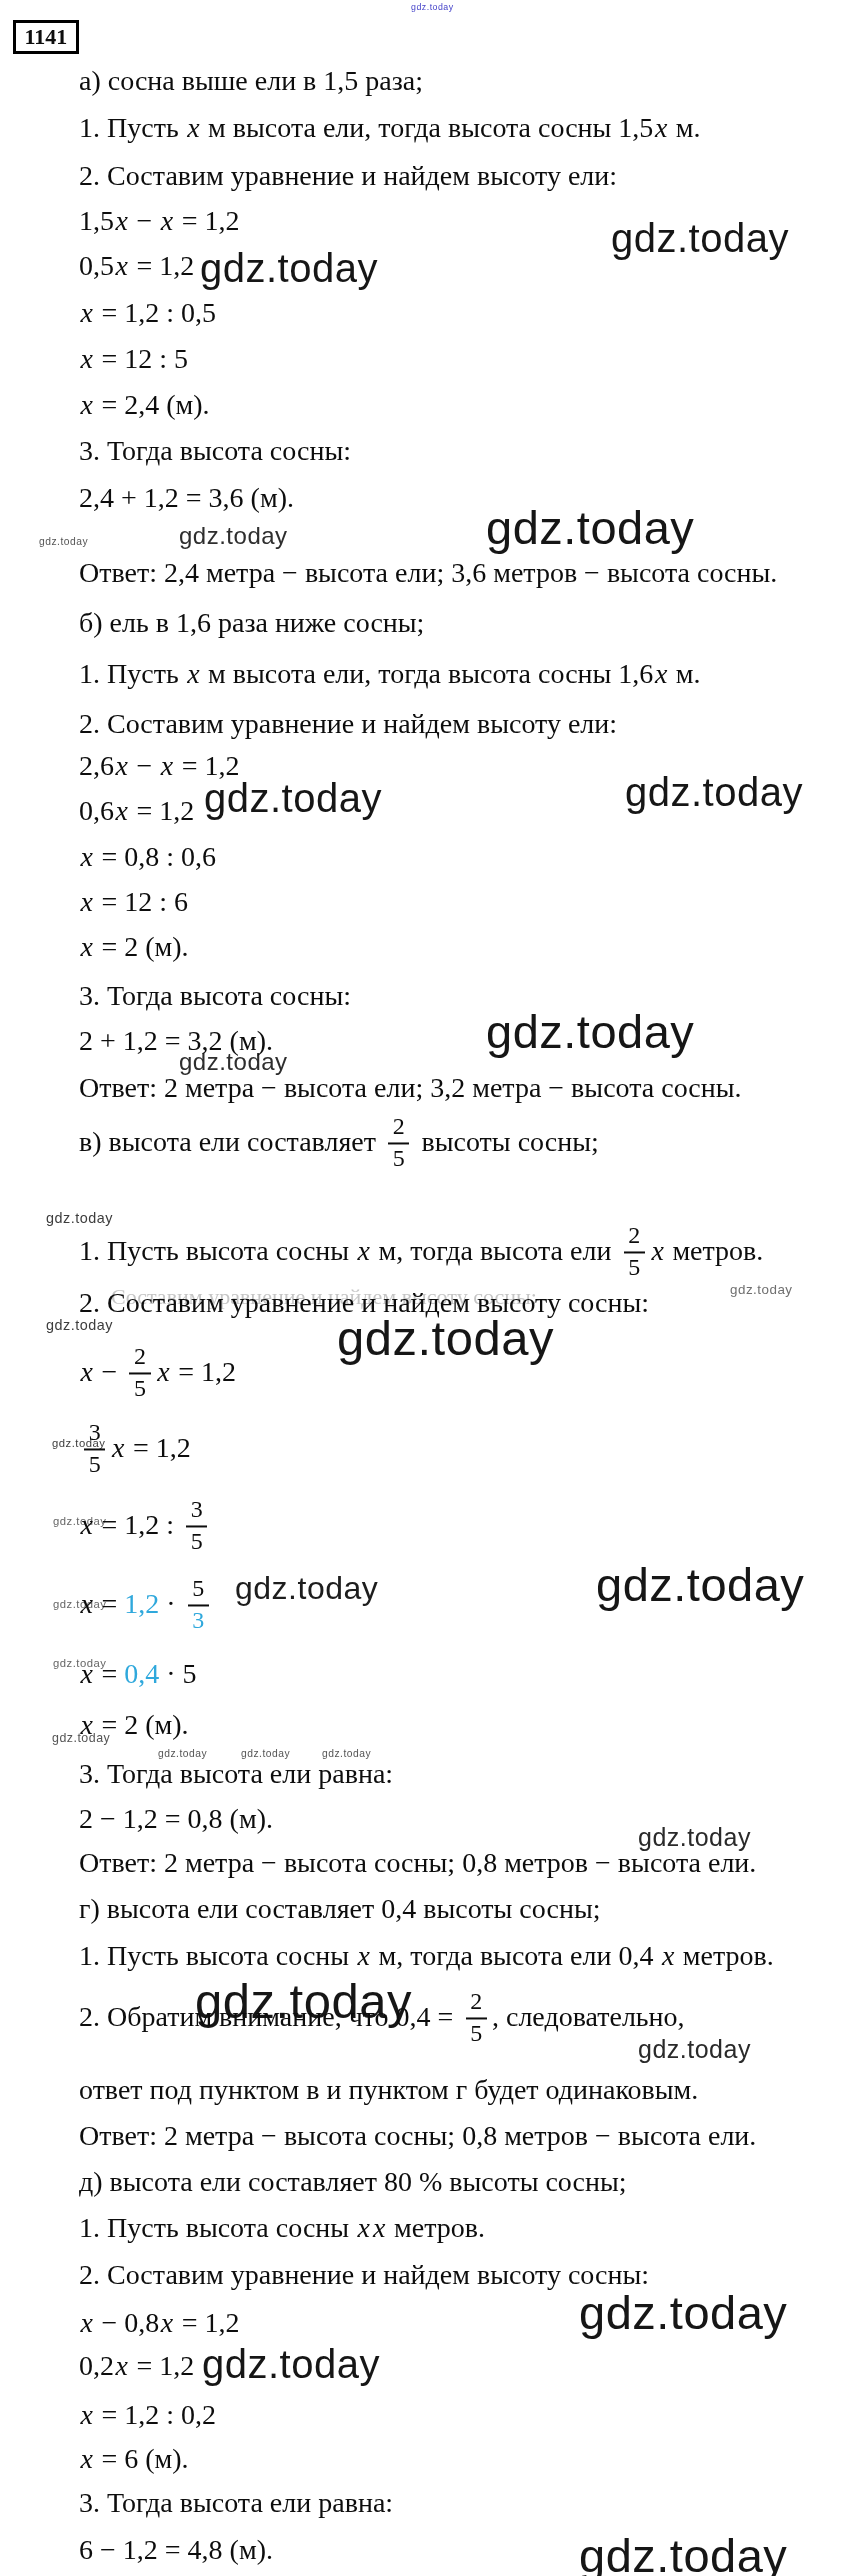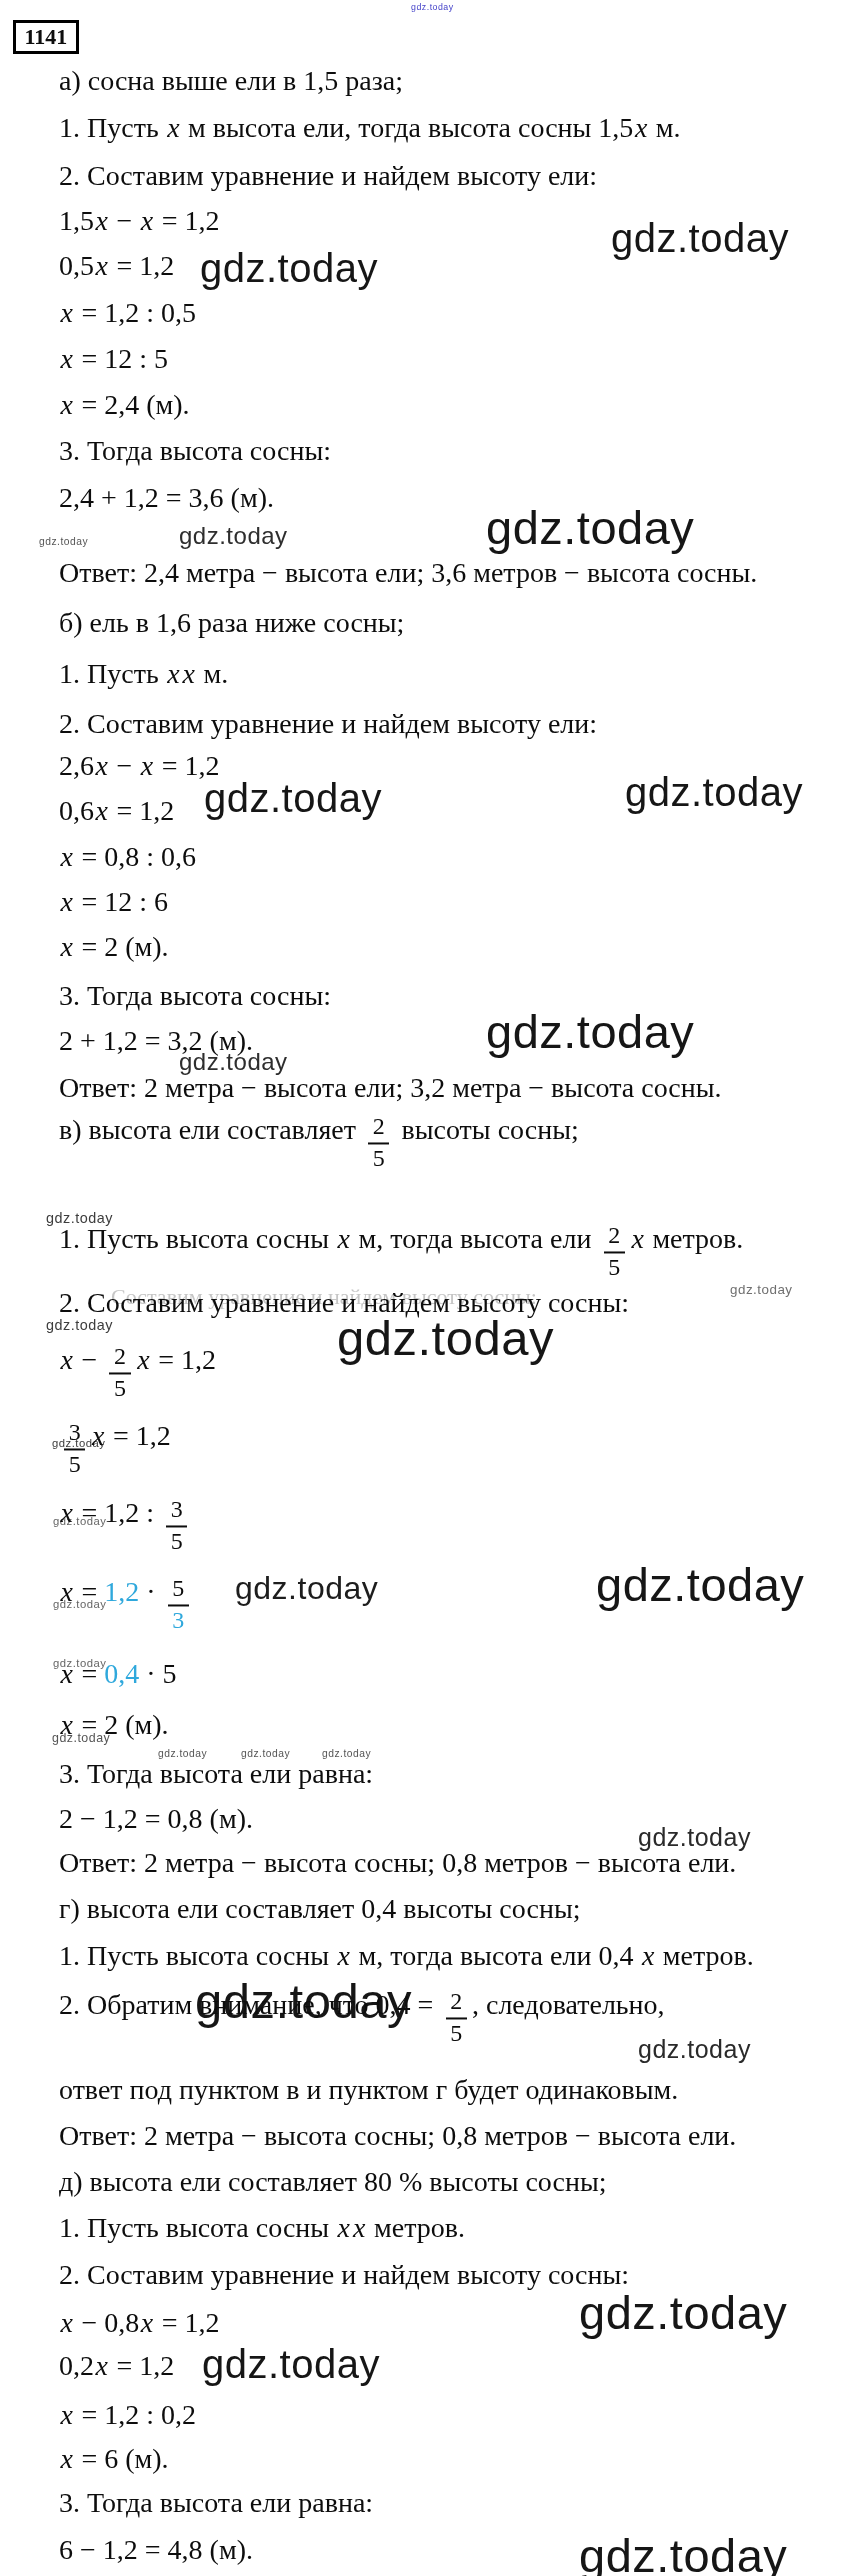--- a/index.html
+++ b/index.html
@@ -19,25 +19,26 @@
     padding:0.5px 8.2px 1.5px 8.2px;
     font-weight:bold;
     font-size:22px;
     font-family:"Liberation Serif", serif;
     background:#fff;
   }
   .line{
     position:absolute;
     transform:translateY(-50%);
     display:flex;
-    align-items:flex-start;
+    align-items:center;
     white-space:pre;
     font-size:28px;
     line-height:1.15;
     z-index:2;
+    margin-left:20px;
   }
   .vx{ font-style:italic; padding:0 1.5px; }
   .blue{ color:var(--accent-blue); }
   .frac{
     display:inline-flex;
     flex-direction:column;
     align-items:center;
     font-size:24px;
     line-height:1.06;
     margin:0 5.2px;
@@ -107,21 +108,21 @@
       <div class="line" style="left: 59px; top: 176px;"><span>2. Составим уравнение и найдем высоту ели:</span></div>
       <div class="line" style="left: 59px; top: 221px;"><span>1,5</span><span class="vx">x</span><span> − </span><span class="vx">x</span><span> = 1,2</span></div>
       <div class="line" style="left: 59px; top: 266px;"><span>0,5</span><span class="vx">x</span><span> = 1,2</span></div>
       <div class="line" style="left: 59px; top: 313px;"><span class="vx">x</span><span> = 1,2 : 0,5</span></div>
       <div class="line" style="left: 59px; top: 359px;"><span class="vx">x</span><span> = 12 : 5</span></div>
       <div class="line" style="left: 59px; top: 405px;"><span class="vx">x</span><span> = 2,4 (м).</span></div>
       <div class="line" style="left: 59px; top: 451px;"><span>3. Тогда высота сосны:</span></div>
       <div class="line" style="left: 59px; top: 498px;"><span>2,4 + 1,2 = 3,6 (м).</span></div>
       <div class="line" style="left: 59px; top: 573px;"><span>Ответ: 2,4 метра − высота ели; 3,6 метров − высота сосны.</span></div>
       <div class="line" style="left: 59px; top: 623px;"><span>б) ель в 1,6 раза ниже сосны;</span></div>
-      <div class="line" style="left: 59px; top: 674px;"><span>1. Пусть </span><span class="vx">x</span><span class="vx">x</span><span> м.</span></div>
+      <div class="line" style="left: 59px; top: 674px;"><span>1. Пусть </span><span class="vx">x</span><span> м высота ели, тогда высота сосны 1,6</span><span class="vx">x</span><span> м.</span></div>
       <div class="line" style="left: 59px; top: 724px;"><span>2. Составим уравнение и найдем высоту ели:</span></div>
       <div class="line" style="left: 59px; top: 766px;"><span>2,6</span><span class="vx">x</span><span> − </span><span class="vx">x</span><span> = 1,2</span></div>
       <div class="line" style="left: 59px; top: 811px;"><span>0,6</span><span class="vx">x</span><span> = 1,2</span></div>
       <div class="line" style="left: 59px; top: 857px;"><span class="vx">x</span><span> = 0,8 : 0,6</span></div>
       <div class="line" style="left: 59px; top: 902px;"><span class="vx">x</span><span> = 12 : 6</span></div>
       <div class="line" style="left: 59px; top: 947px;"><span class="vx">x</span><span> = 2 (м).</span></div>
       <div class="line" style="left: 59px; top: 996px;"><span>3. Тогда высота сосны:</span></div>
       <div class="line" style="left: 59px; top: 1041px;"><span>2 + 1,2 = 3,2 (м).</span></div>
       <div class="line" style="left: 59px; top: 1088px;"><span>Ответ: 2 метра − высота ели; 3,2 метра − высота сосны.</span></div>
       <div class="line" style="left: 59px; top: 1143px;"><span>в) высота ели составляет </span><span class="frac"><span class="num">2</span><span class="den">5</span></span><span> высоты сосны;</span></div>

